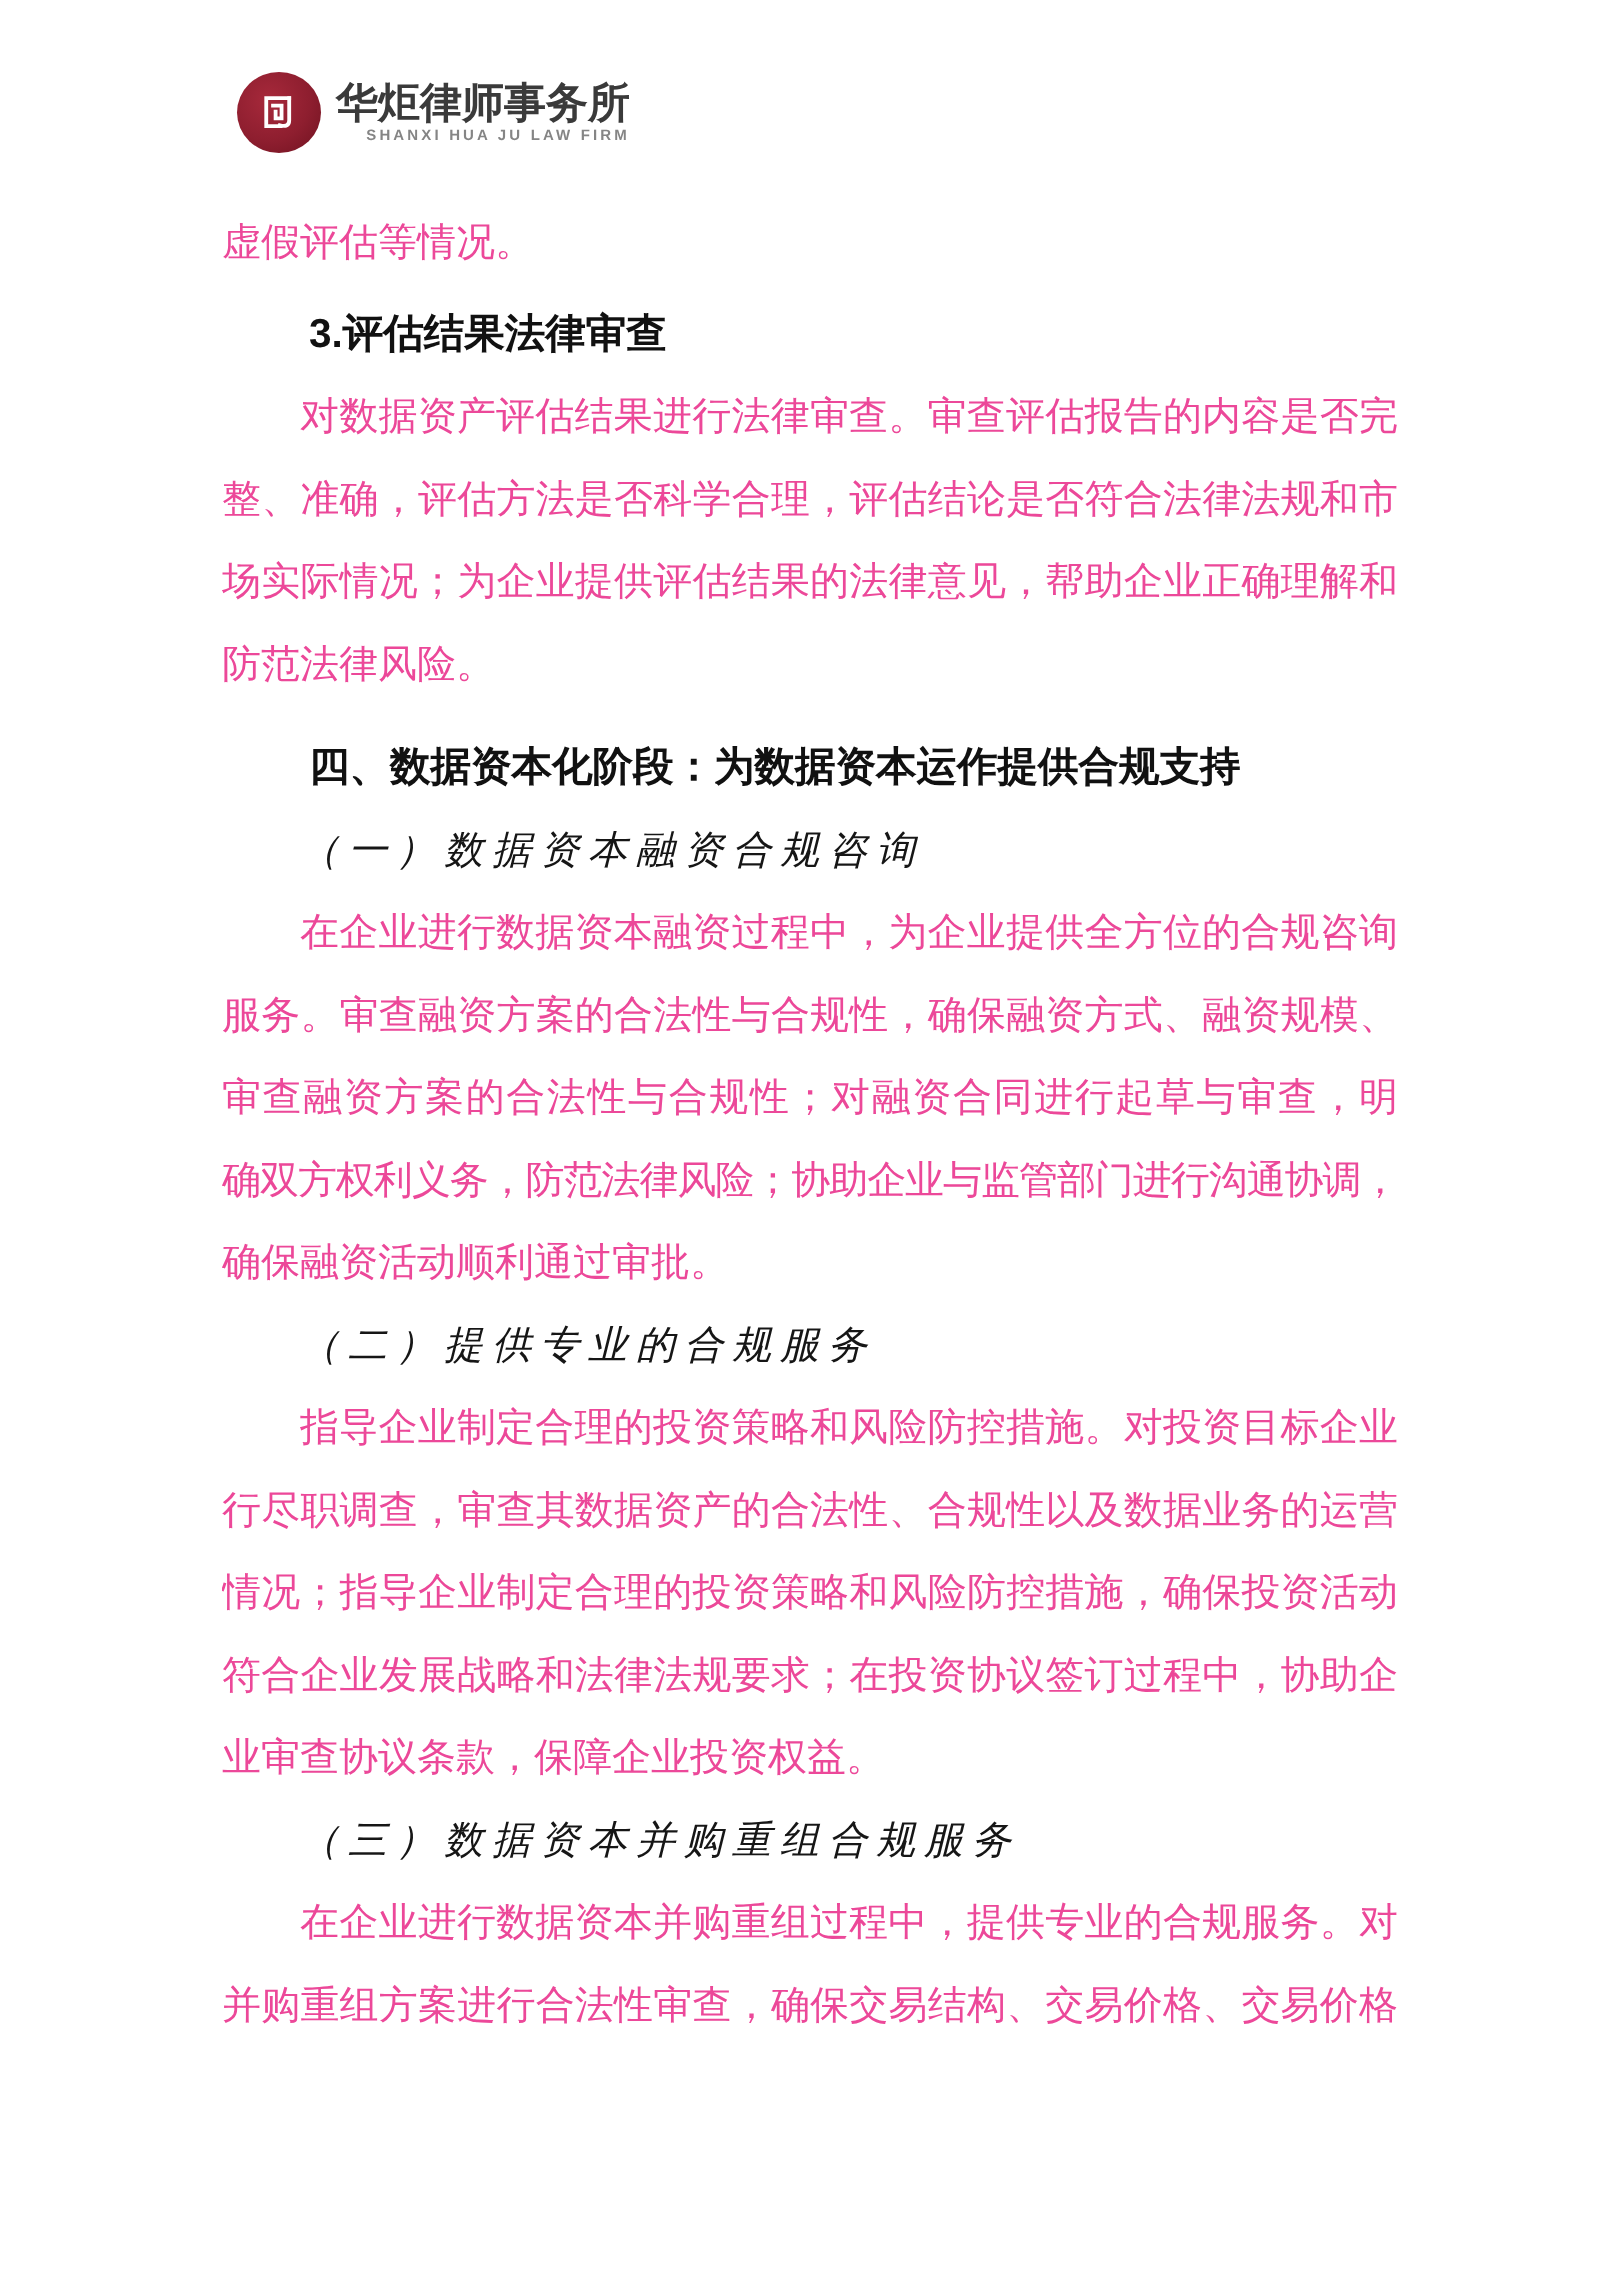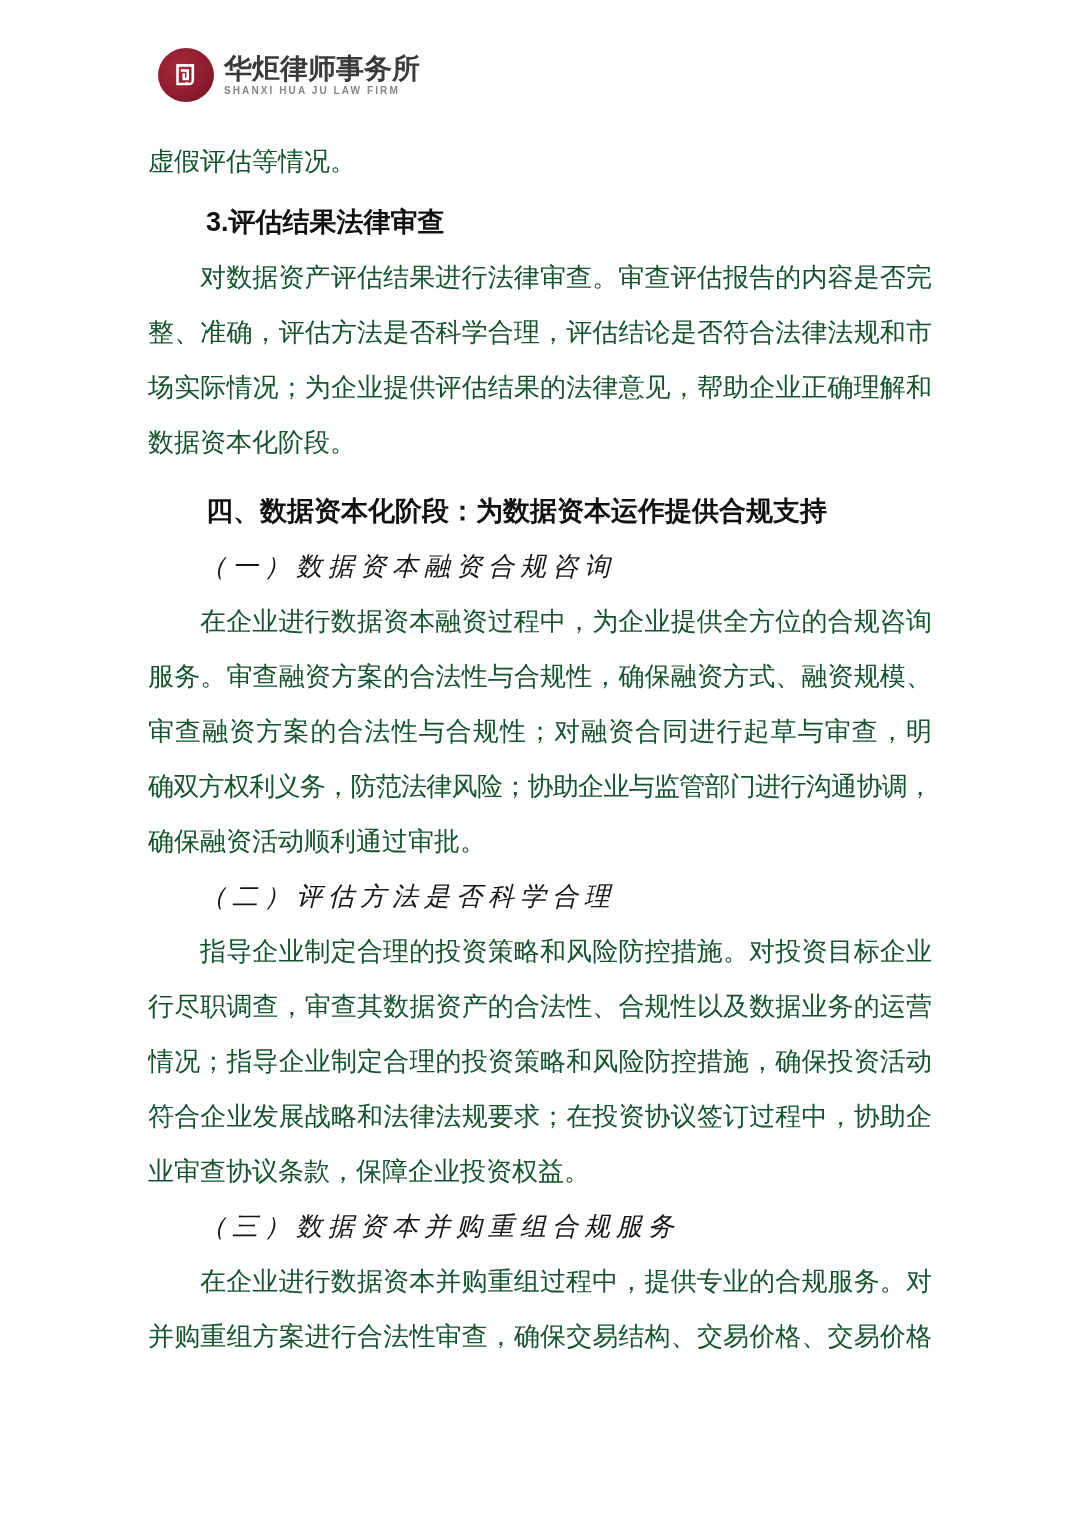--- a/index.html
+++ b/index.html
@@ -16,41 +16,41 @@
     position:absolute;left:158px;top:48px;
     display:flex;align-items:center;gap:10px;
   }
   .logo-circle{
     width:56px;height:54px;border-radius:50%;
     background:radial-gradient(circle at 38% 35%, #a7293b 0%, #8e1e2f 55%, #6f1220 100%);
     display:flex;align-items:center;justify-content:center;
     flex:0 0 auto;
   }
   .logo-circle svg{display:block;}
-  .brand-text{display:flex;flex-direction:column;}
+  .brand-text{display:flex;flex-direction:column;text-align:right;}
   .brand-cn{
     font-family:"Liberation Sans", sans-serif;
     font-weight:bold;font-size:28px;line-height:30px;
     color:#3a3a3a;letter-spacing:0px;white-space:nowrap;
   }
   .brand-en{
     font-family:"Liberation Sans", sans-serif;
     font-weight:bold;font-size:10px;line-height:12px;margin-top:1px;
     color:#858585;letter-spacing:2.1px;white-space:nowrap;
   }
   
   .doc{
     position:absolute;left:148px;top:134px;width:784px;
   }
   .ln{
     font-size:26px;
     height:55px;line-height:55px;
     text-align:justify;text-align-last:justify;
     overflow:hidden;
-    color:#14532d;
+    color:#ec4899;
   }
   .first{text-indent:52px;}
   .end{text-align-last:left;}
   .sq{letter-spacing:-1px;}
   .hb{
     font-family:"Liberation Sans", sans-serif;
     font-weight:bold;font-size:27px;
     text-align-last:left;text-indent:58px;
     color:#111111;
   }
@@ -84,33 +84,33 @@
 
   <div class="doc">
 
     <div class="ln end">虚假评估等情况。</div>
 
     <div class="ln hb mt6">3.评估结果法律审查</div>
 
     <div class="ln first">对数据资产评估结果进行法律审查。审查评估报告的内容是否完</div>
     <div class="ln">整、准确，评估方法是否科学合理，评估结论是否符合法律法规和市</div>
     <div class="ln">场实际情况；为企业提供评估结果的法律意见，帮助企业正确理解和</div>
-    <div class="ln end">数据资本化阶段。</div>
+    <div class="ln end">防范法律风险。</div>
 
     <div class="ln hb mt14">四、数据资本化阶段：为数据资本运作提供合规支持</div>
 
     <div class="ln hk">（一）数据资本融资合规咨询</div>
 
     <div class="ln first">在企业进行数据资本融资过程中，为企业提供全方位的合规咨询</div>
     <div class="ln">服务。审查融资方案的合法性与合规性，确保融资方式、融资规模、</div>
     <div class="ln">审查融资方案的合法性与合规性；对融资合同进行起草与审查，明</div>
     <div class="ln sq">确双方权利义务，防范法律风险；协助企业与监管部门进行沟通协调，</div>
     <div class="ln end">确保融资活动顺利通过审批。</div>
 
-    <div class="ln hk">（二）评估方法是否科学合理</div>
+    <div class="ln hk">（二）提供专业的合规服务</div>
 
     <div class="ln first">指导企业制定合理的投资策略和风险防控措施。对投资目标企业进</div>
     <div class="ln">行尽职调查，审查其数据资产的合法性、合规性以及数据业务的运营</div>
     <div class="ln">情况；指导企业制定合理的投资策略和风险防控措施，确保投资活动</div>
     <div class="ln">符合企业发展战略和法律法规要求；在投资协议签订过程中，协助企</div>
     <div class="ln end">业审查协议条款，保障企业投资权益。</div>
 
     <div class="ln hk">（三）数据资本并购重组合规服务</div>
 
     <div class="ln first">在企业进行数据资本并购重组过程中，提供专业的合规服务。对</div>

